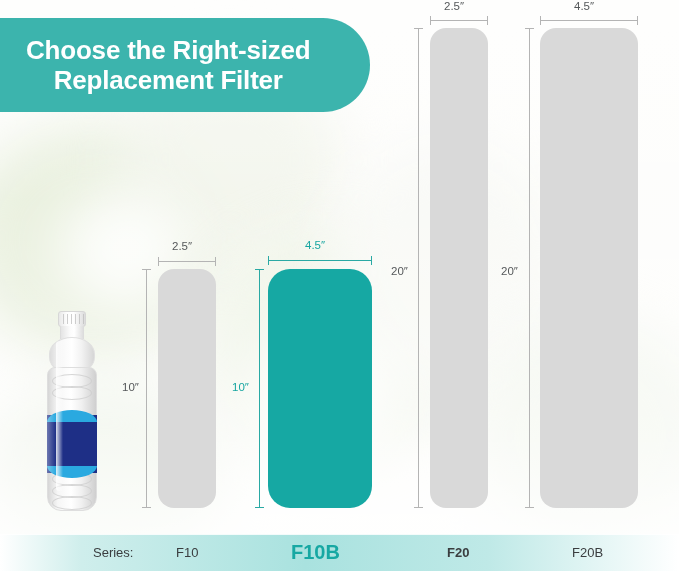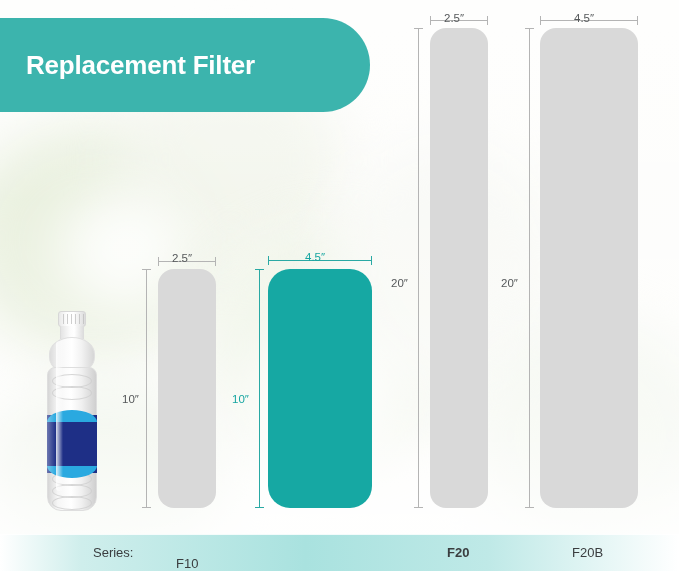--- a/index.html
+++ b/index.html
@@ -49,21 +49,21 @@
   .dim-h .cap{position:absolute;top:0;width:1px;height:9px;background:#b4b4b4;}
   .dim-h .cap.l{left:0;} .dim-h .cap.r{right:0;}
   .dim-h.teal .line,.dim-h.teal .cap{background:#2aa9a4;}
 
   .dim-v{position:absolute;width:9px;}
   .dim-v .line{position:absolute;top:0;bottom:0;left:4px;width:1px;background:#b4b4b4;}
   .dim-v .cap{position:absolute;left:0;width:9px;height:1px;background:#b4b4b4;}
   .dim-v .cap.t{top:0;} .dim-v .cap.b{bottom:0;}
   .dim-v.teal .line,.dim-v.teal .cap{background:#2aa9a4;}
 
-  .dim-label{position:absolute;font-size:11.5px;color:#55585a;white-space:nowrap;margin-top:12px;}
+  .dim-label{position:absolute;font-size:11.5px;color:#55585a;white-space:nowrap;}
   .dim-label.teal{color:#17a6a1;}
 
   
   #water-bottle{position:absolute;left:44px;top:311px;width:56px;height:200px;}
   .bt-cap{position:absolute;left:14px;top:0;width:28px;height:16px;border-radius:3px;
           background:linear-gradient(90deg,#e8e8e8,#fdfdfd 30%,#ffffff 55%,#dcdcdc);
           border:1px solid #d7d7d7;box-sizing:border-box;}
   .bt-cap i{position:absolute;top:2px;bottom:2px;width:1px;background:rgba(190,190,190,.75);}
   .bt-neck{position:absolute;left:16px;top:15px;width:24px;height:13px;
            background:linear-gradient(90deg,#e4e4e4,#fbfbfb 40%,#ffffff 60%,#dedede);
@@ -105,20 +105,21 @@
   <div class="blob b4"></div>
   <div class="blob b5"></div>
   <div class="blob b6"></div>
   <div class="blob b7"></div>
   <div class="blob b8"></div>
   <div class="wash"></div>
 </div>
 
 <div id="header-banner">
   <div class="title">
+    <span>Choose the Right-sized</span>
     <span class="l2">Replacement Filter</span>
   </div>
 </div>
 
 <div id="water-bottle">
   <div class="bt-cap">
     <i style="left:4px"></i>
       <i style="left:8px"></i>
       <i style="left:12px"></i>
     <i style="left:16px"></i>
@@ -204,22 +205,25 @@
   <div class="line"></div>
     <div class="cap t"></div>
     <div class="cap b"></div>
 </div>
 <div class="dim-label" style="left:501px;top:265px;">20″</div>
 
 <div id="series-band">
   <div class="series-item" style="left:93px;">
     <span>Series:</span>
   </div>
-  <div class="series-item" style="left:176px;align-items:flex-end;">
+  <div class="series-item" style="left:176px;">
     <span>F10</span>
+  </div>
+  <div class="series-item hl" style="left:291px;">
+    <span>F10B</span>
   </div>
   <div class="series-item" style="left:447px;font-weight:bold;">
     <span>F20</span>
   </div>
   <div class="series-item" style="left:572px;">
     <span>F20B</span>
   </div>
 </div>
 
 </body></html>

